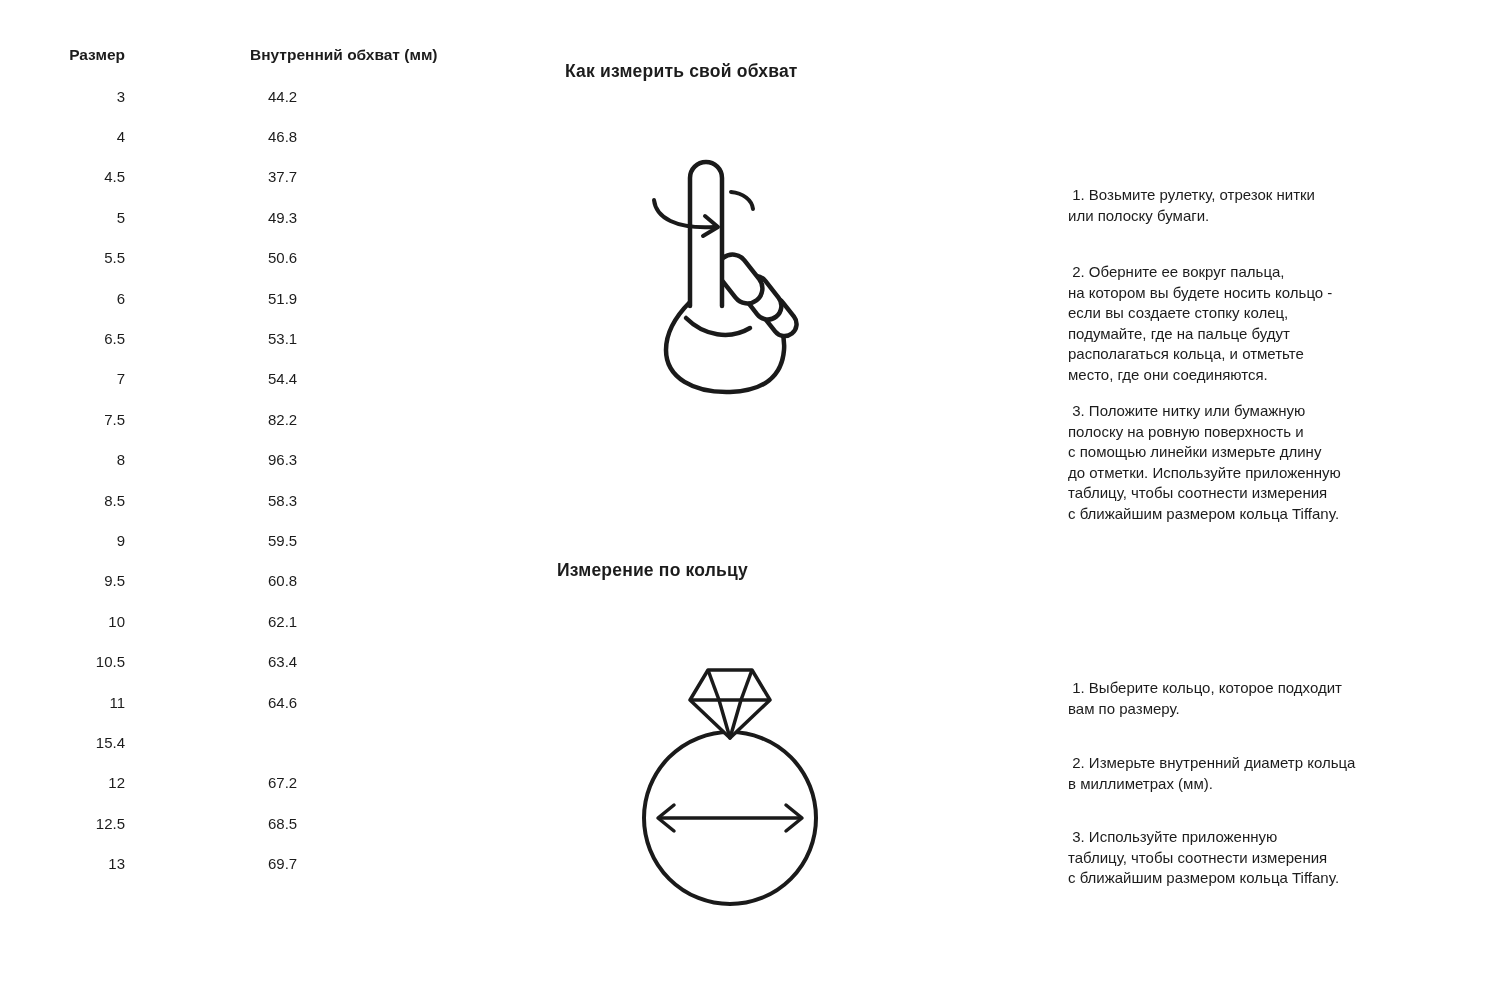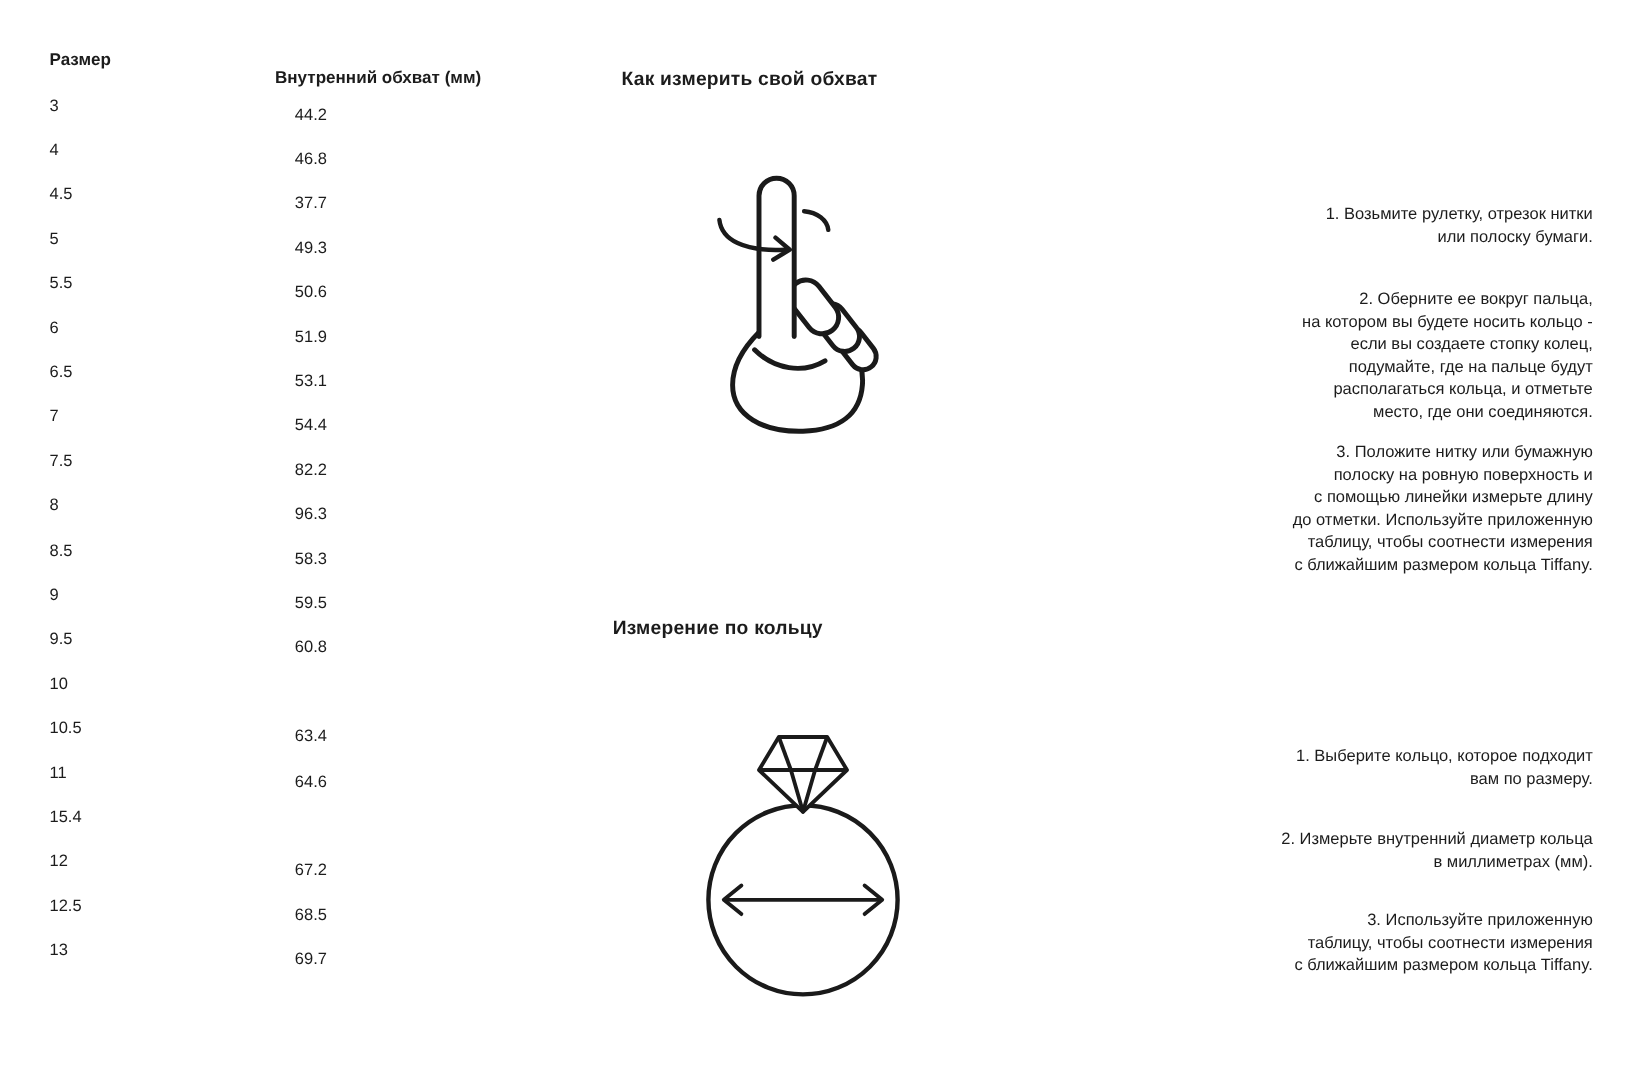--- a/index.html
+++ b/index.html
@@ -15,22 +15,22 @@
     background: #ffffff;
     overflow: hidden;
   }
 
   
   .size-table { position: absolute; left: 45px; top: 46px; }
   .t-head { display: flex; align-items: flex-start; height: 30px; }
   .t-head .cell { font-weight: 700; font-size: 15.5px; white-space: nowrap; }
   .t-row { display: flex; align-items: center; height: 40.4px; }
   .t-row .cell { font-size: 15px; }
-  .col-size { width: 80px; text-align: left; }
-  .col-circ { width: 380px; padding-left: 125px; margin-top: 16px; }
+  .col-size { width: 80px; text-align: right; }
+  .col-circ { width: 380px; padding-left: 125px; }
   .t-row .col-circ { padding-left: 143px; }
 
   
   .section-title { position: absolute; font-weight: 700; font-size: 17.5px; letter-spacing: .2px; white-space: nowrap; }
   #finger-title { left: 565px; top: 46px; }
   #ring-title   { left: 557px; top: 545px; }
 
   
   .illustration { position: absolute; }
   #finger-illustration { left: 628px; top: 150px; }
@@ -40,21 +40,20 @@
   }
 
   
   .step {
     position: absolute;
     left: 1068px;
     width: 380px;
     font-size: 15px;
     line-height: 20.5px;
     white-space: pre-wrap;
-    text-align: right;
   }
 </style>
 </head>
 <body>
 
 <div class="page">
 
   <div class="size-table">
     <div class="t-head">
       <div class="cell col-size">Размер</div>
@@ -107,20 +106,21 @@
       <div class="t-row">
         <div class="cell col-size">9</div>
         <div class="cell col-circ">59.5</div>
       </div>
       <div class="t-row">
         <div class="cell col-size">9.5</div>
         <div class="cell col-circ">60.8</div>
       </div>
       <div class="t-row">
         <div class="cell col-size">10</div>
+        <div class="cell col-circ">62.1</div>
       </div>
       <div class="t-row">
         <div class="cell col-size">10.5</div>
         <div class="cell col-circ">63.4</div>
       </div>
       <div class="t-row">
         <div class="cell col-size">11</div>
         <div class="cell col-circ">64.6</div>
       </div>
       <div class="t-row">

